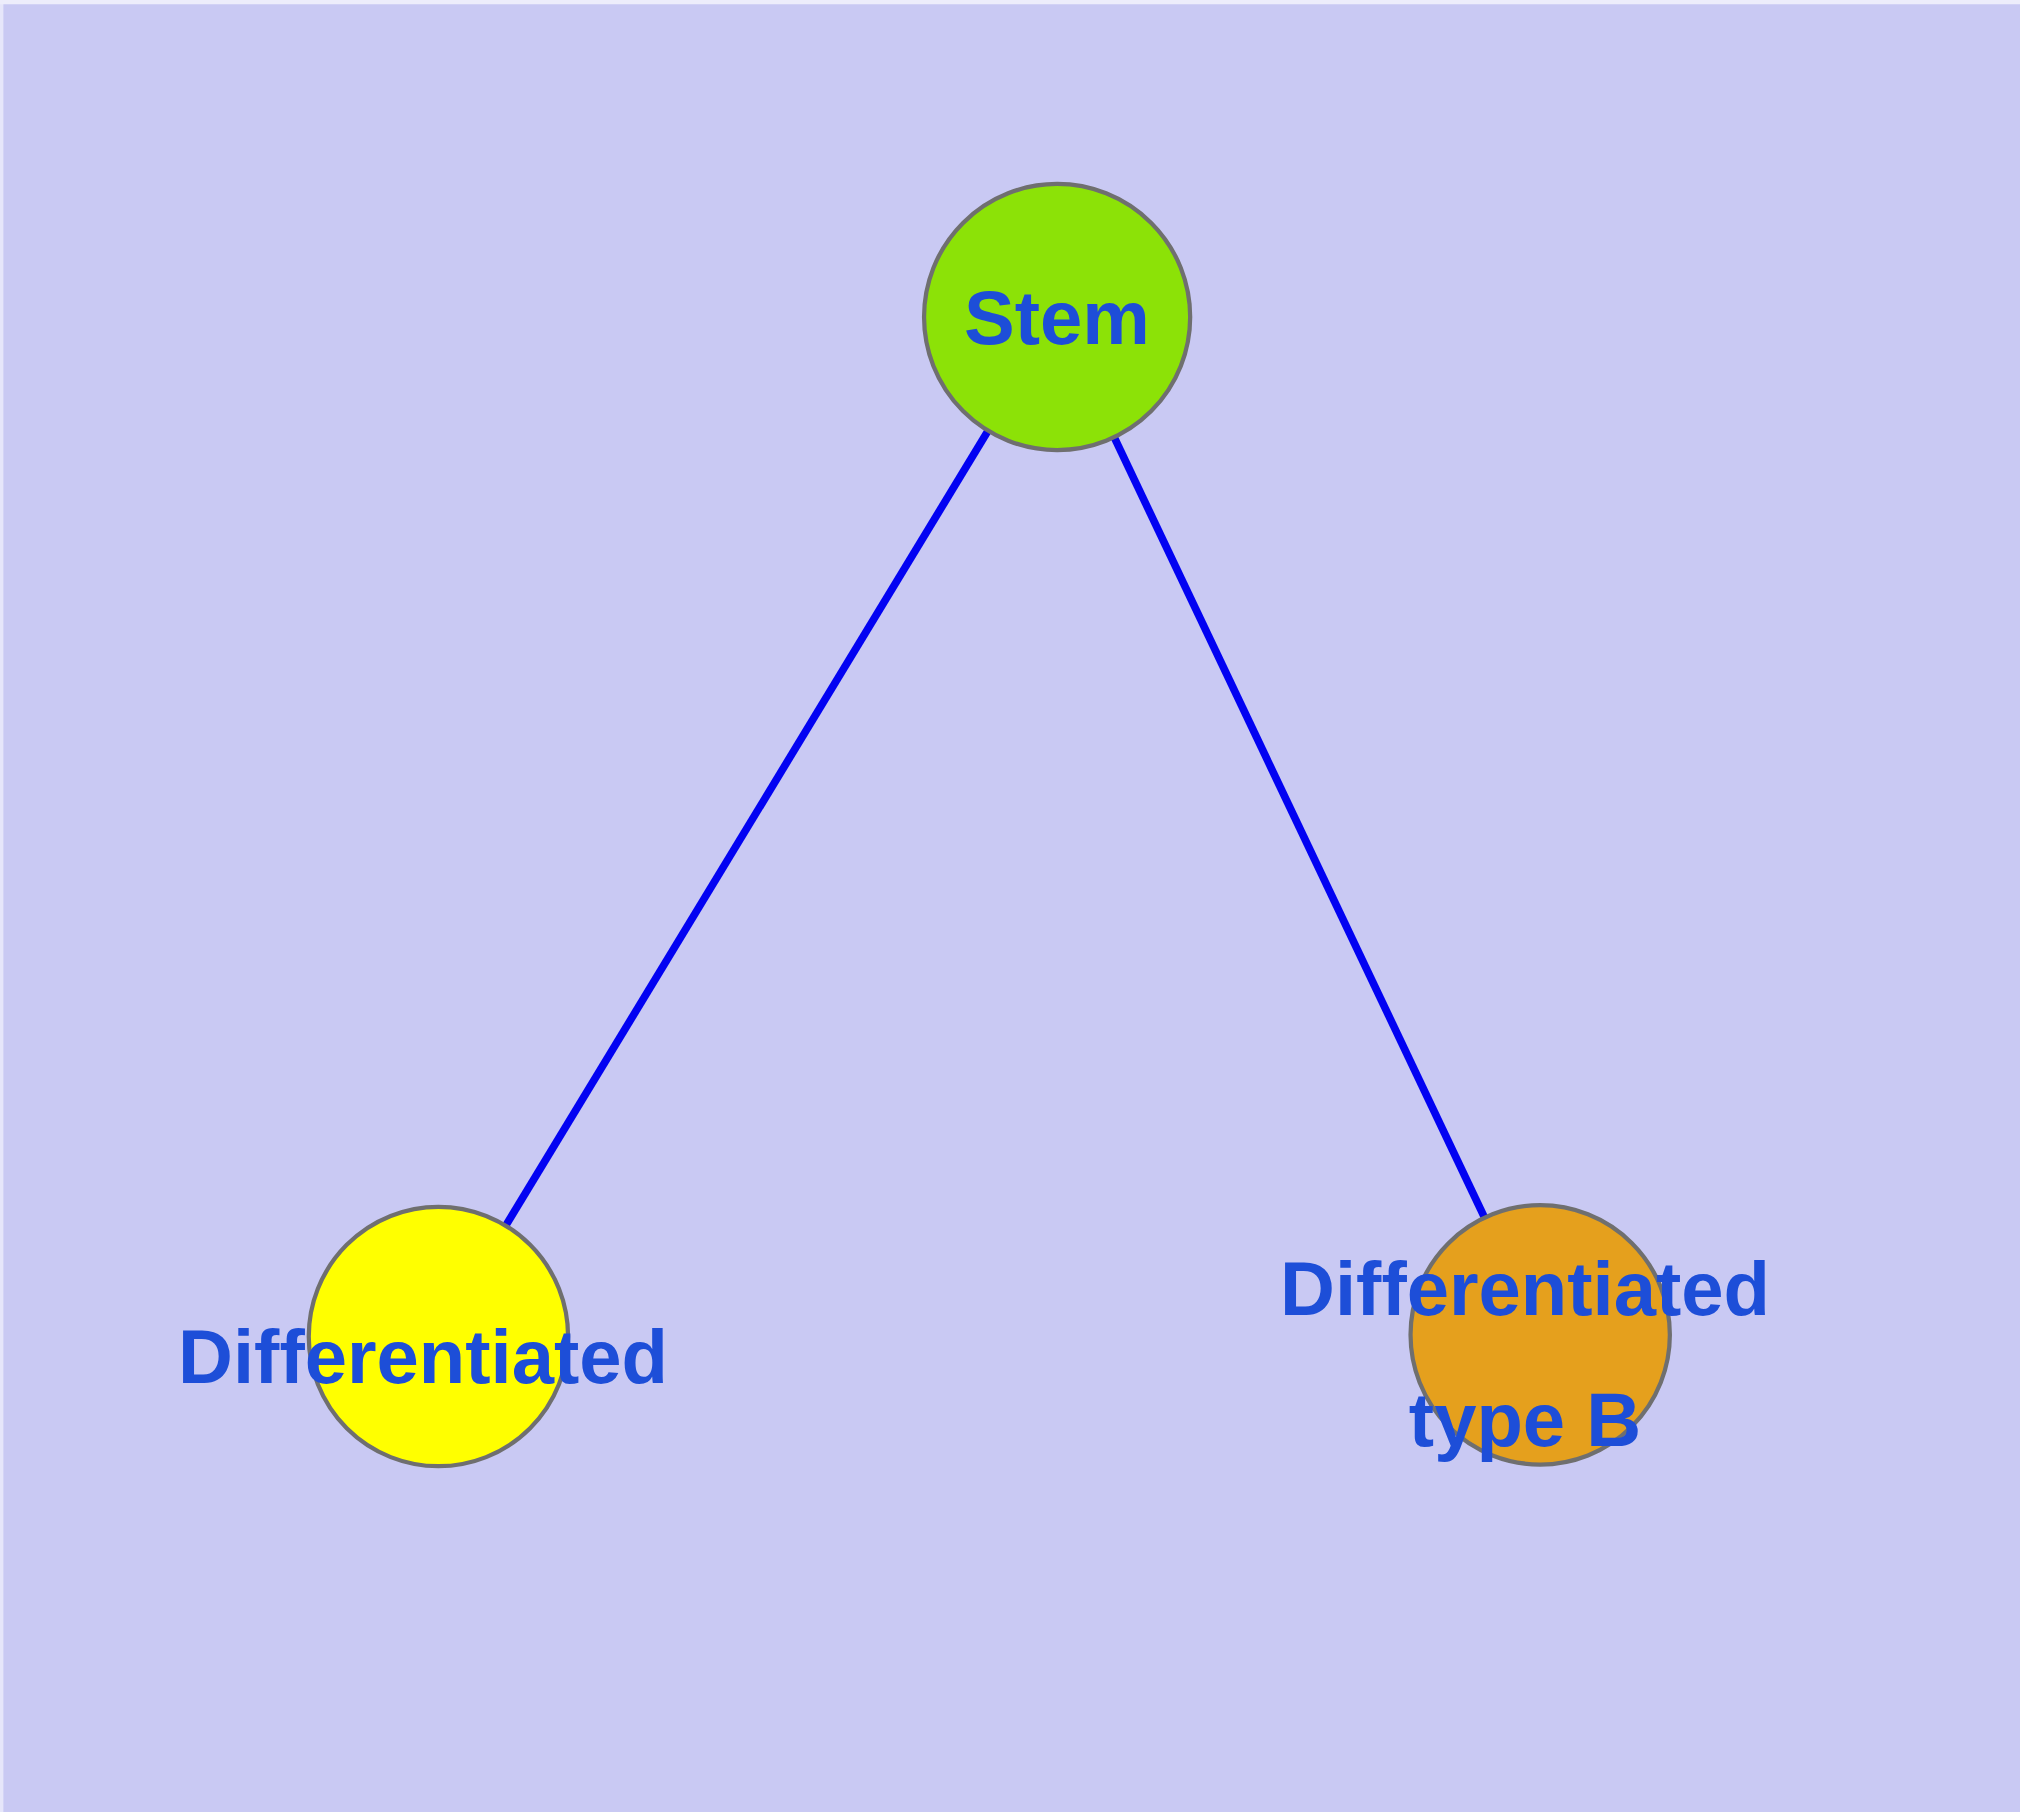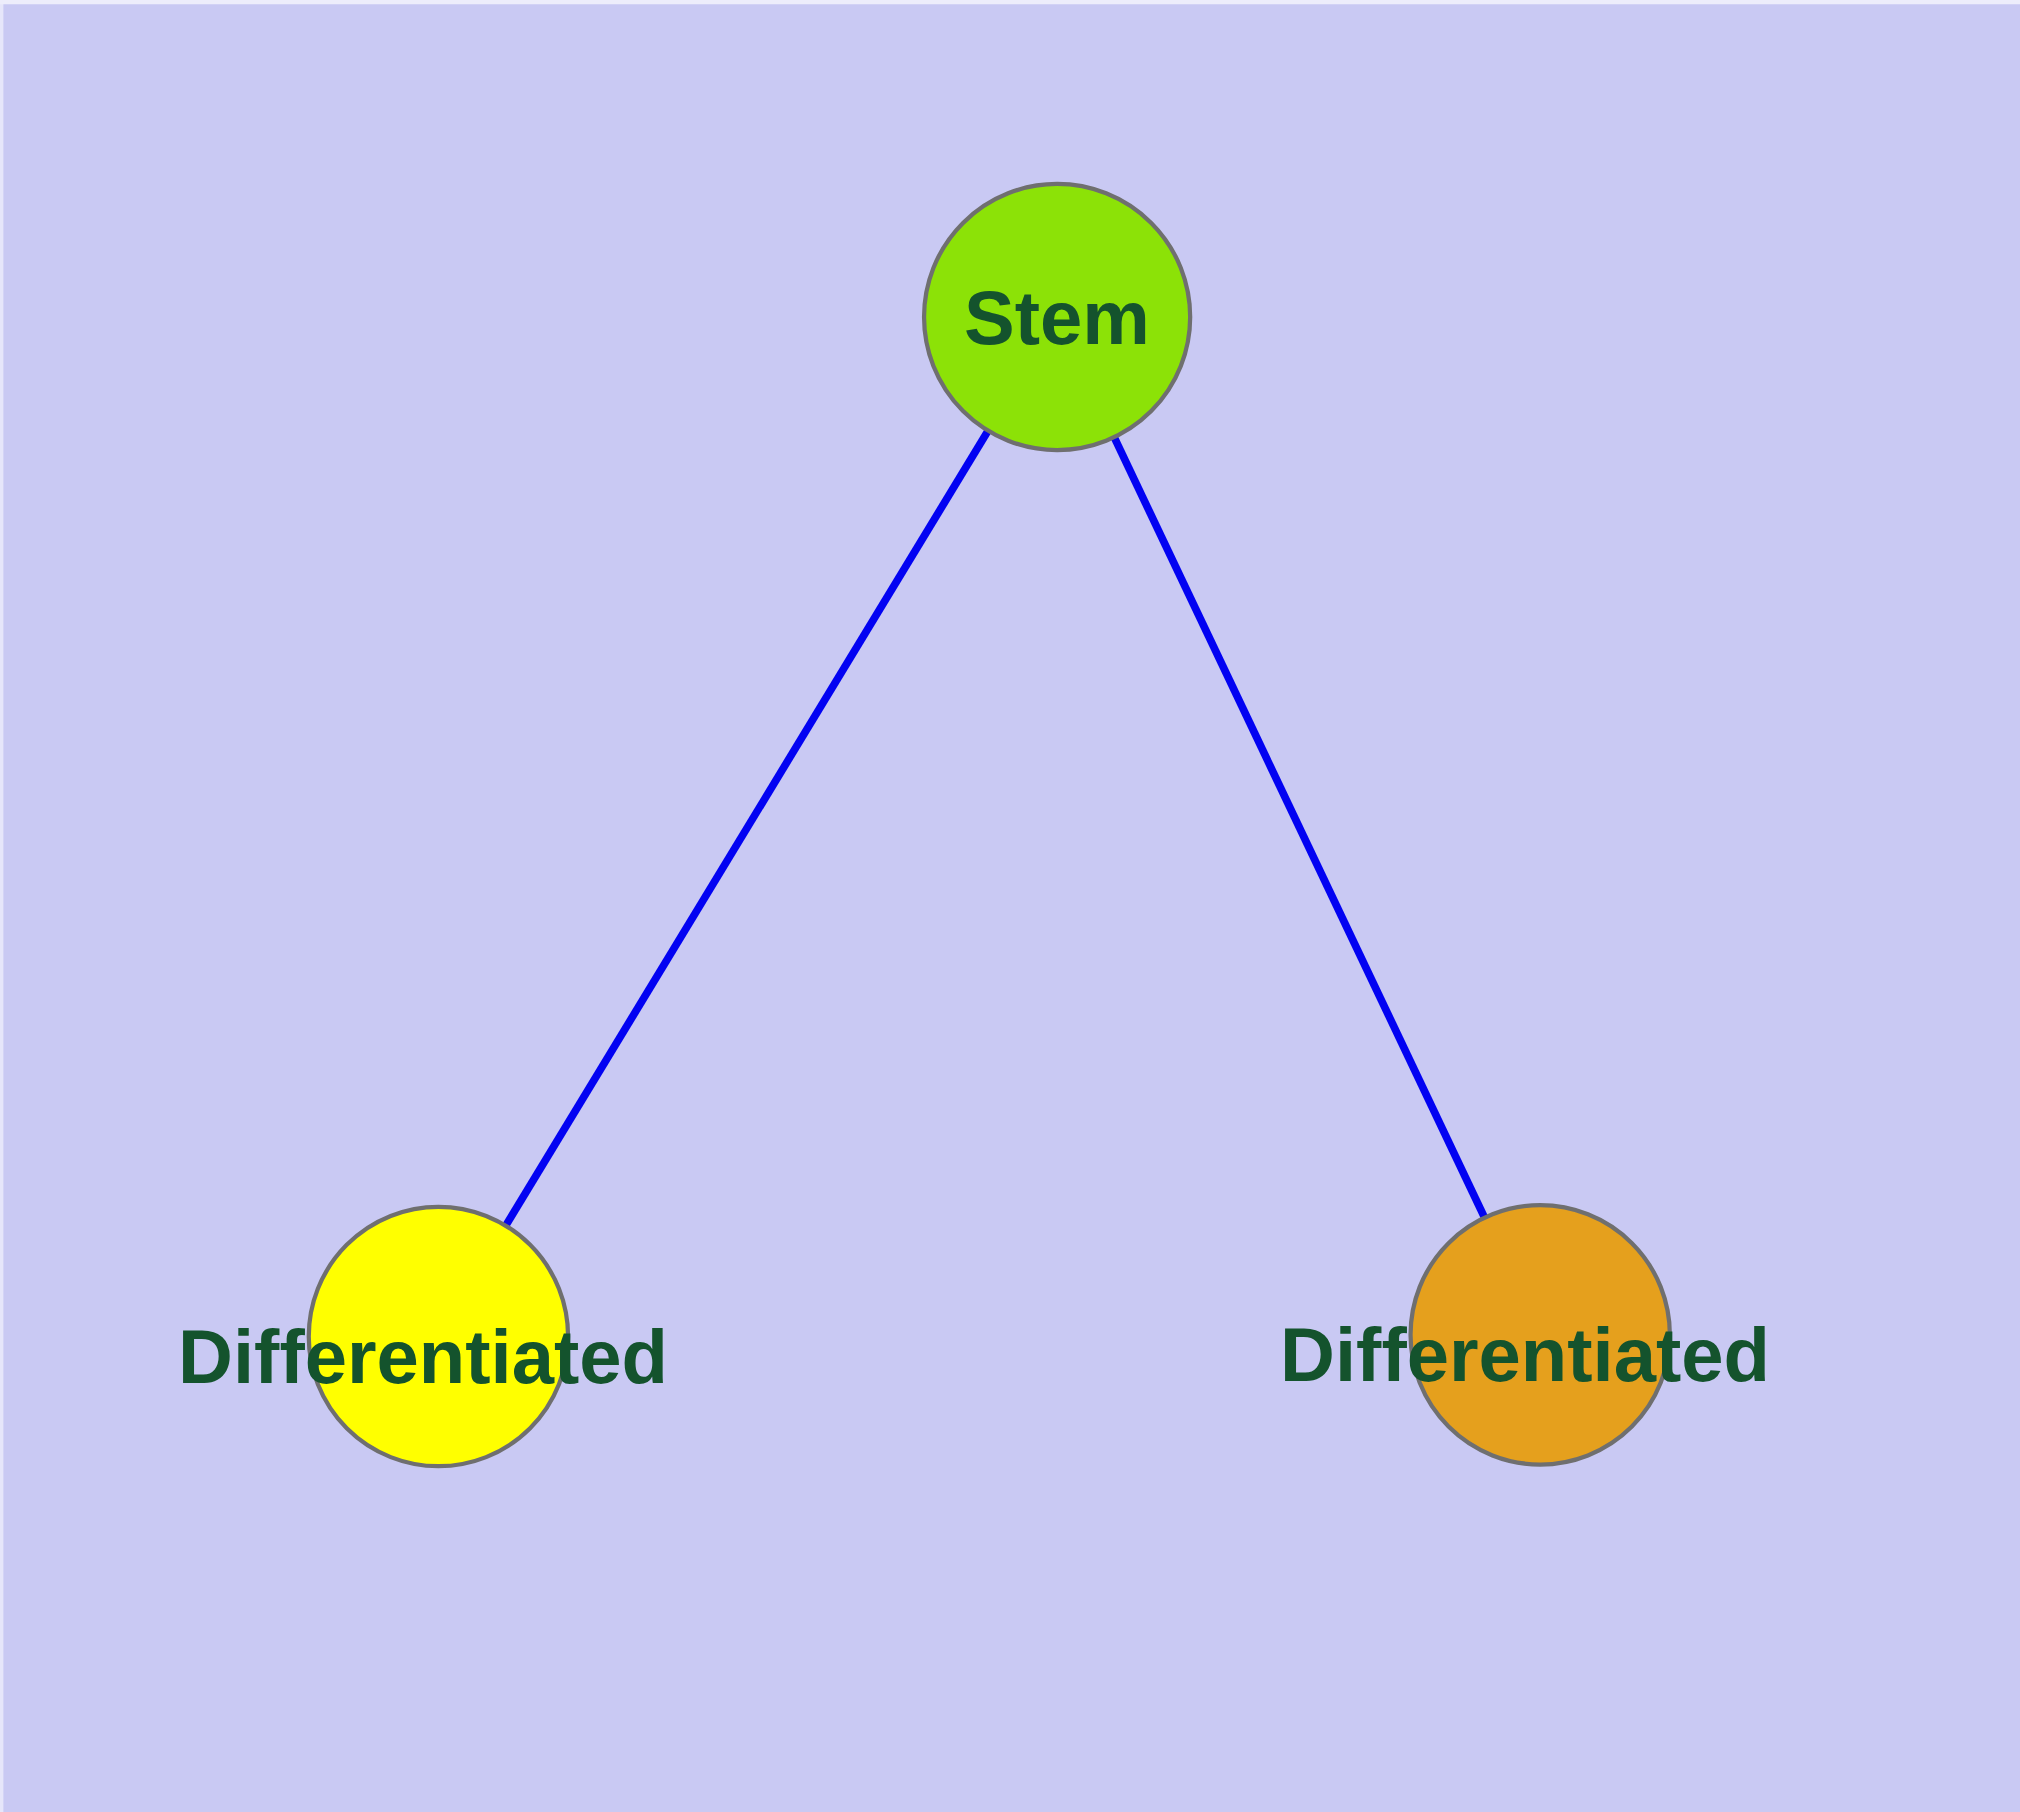--- a/index.html
+++ b/index.html
@@ -23,21 +23,21 @@
     height: 100%;
     display: block;
   }
   .label {
     position: absolute;
     transform: translate(-50%, -50%);
     font-family: "Liberation Sans", sans-serif;
     font-weight: 700;
     font-size: 76px;
     line-height: 93px;
-    color: #14532d;
+    color: #1d4ed8;
     text-align: center;
     white-space: nowrap;
   }
   .label .line {
     display: block;
     margin-top: 38px;
   }
 </style>
 </head>
 <body>
@@ -58,16 +58,17 @@
   </svg>
 
   <div class="label" style="left:1057px; top:317px;">Stem</div>
 
   <div class="label" style="left:423px; top:1337px;">
     <span class="line">Differentiated</span>
   </div>
 
   <div class="label" style="left:1525px; top:1335px;">
     <span class="line">Differentiated</span>
+    <span class="line">type B</span>
   </div>
 
 </div>
 
 
 </body></html>

